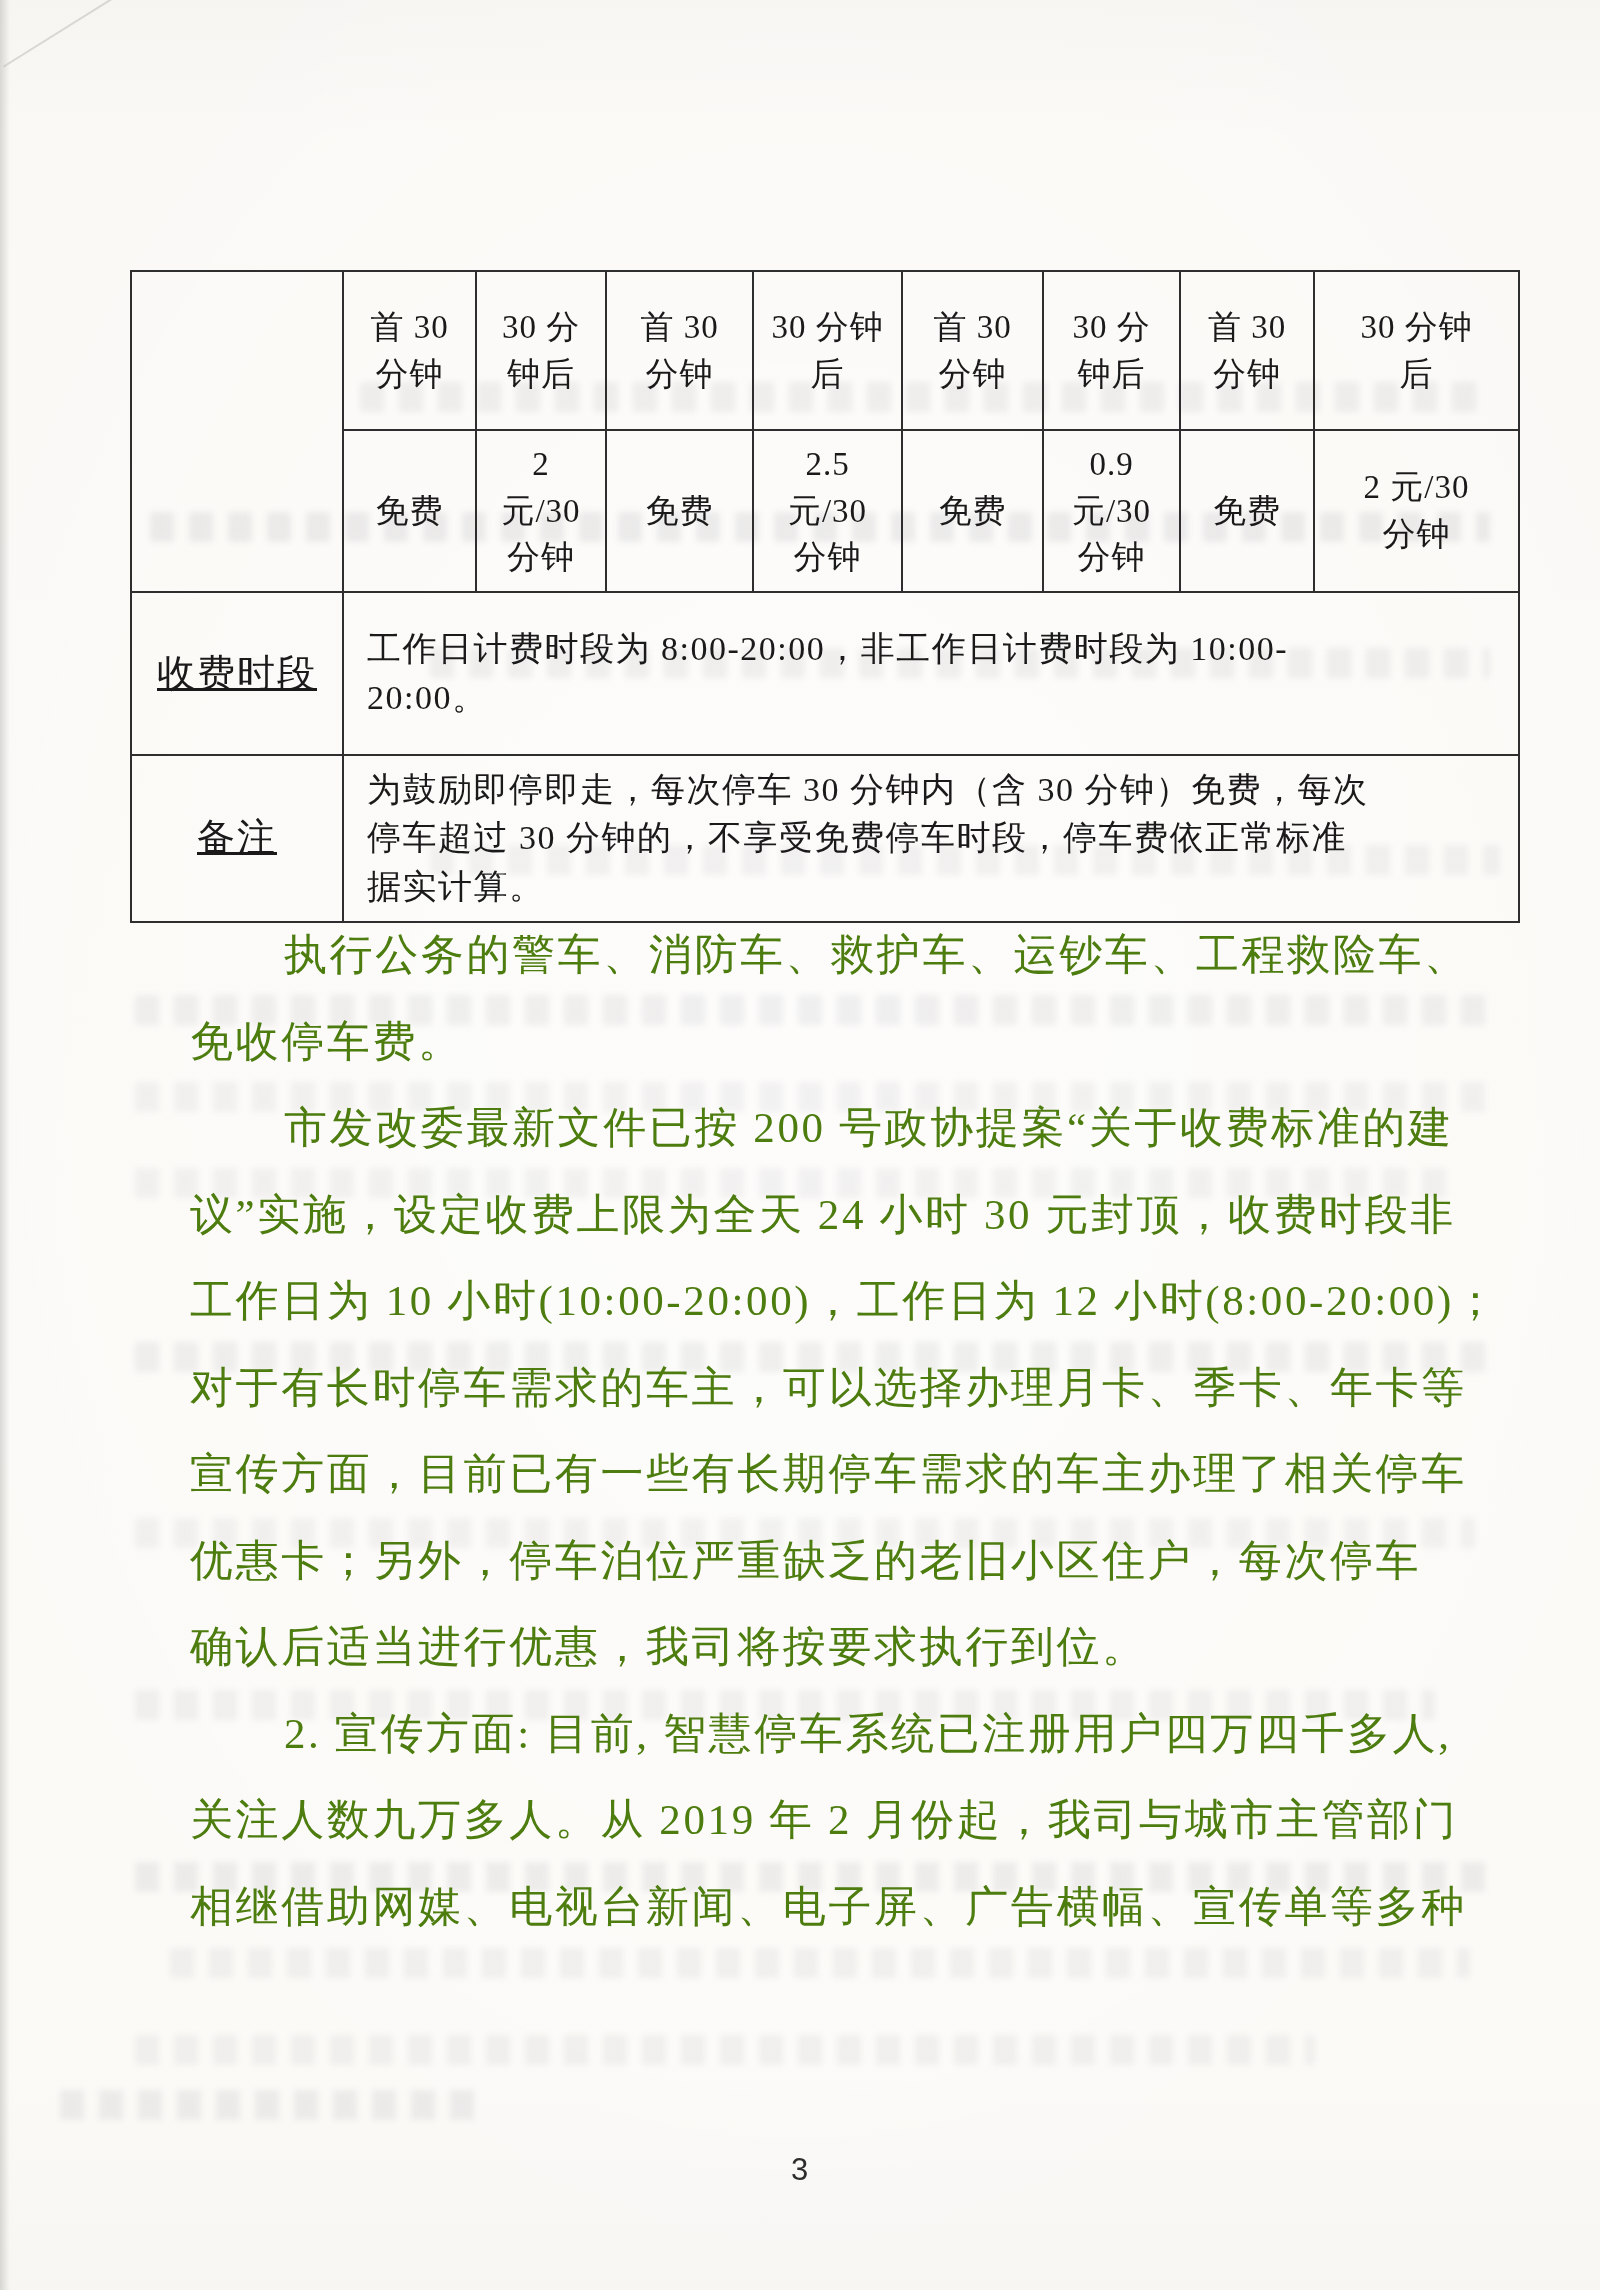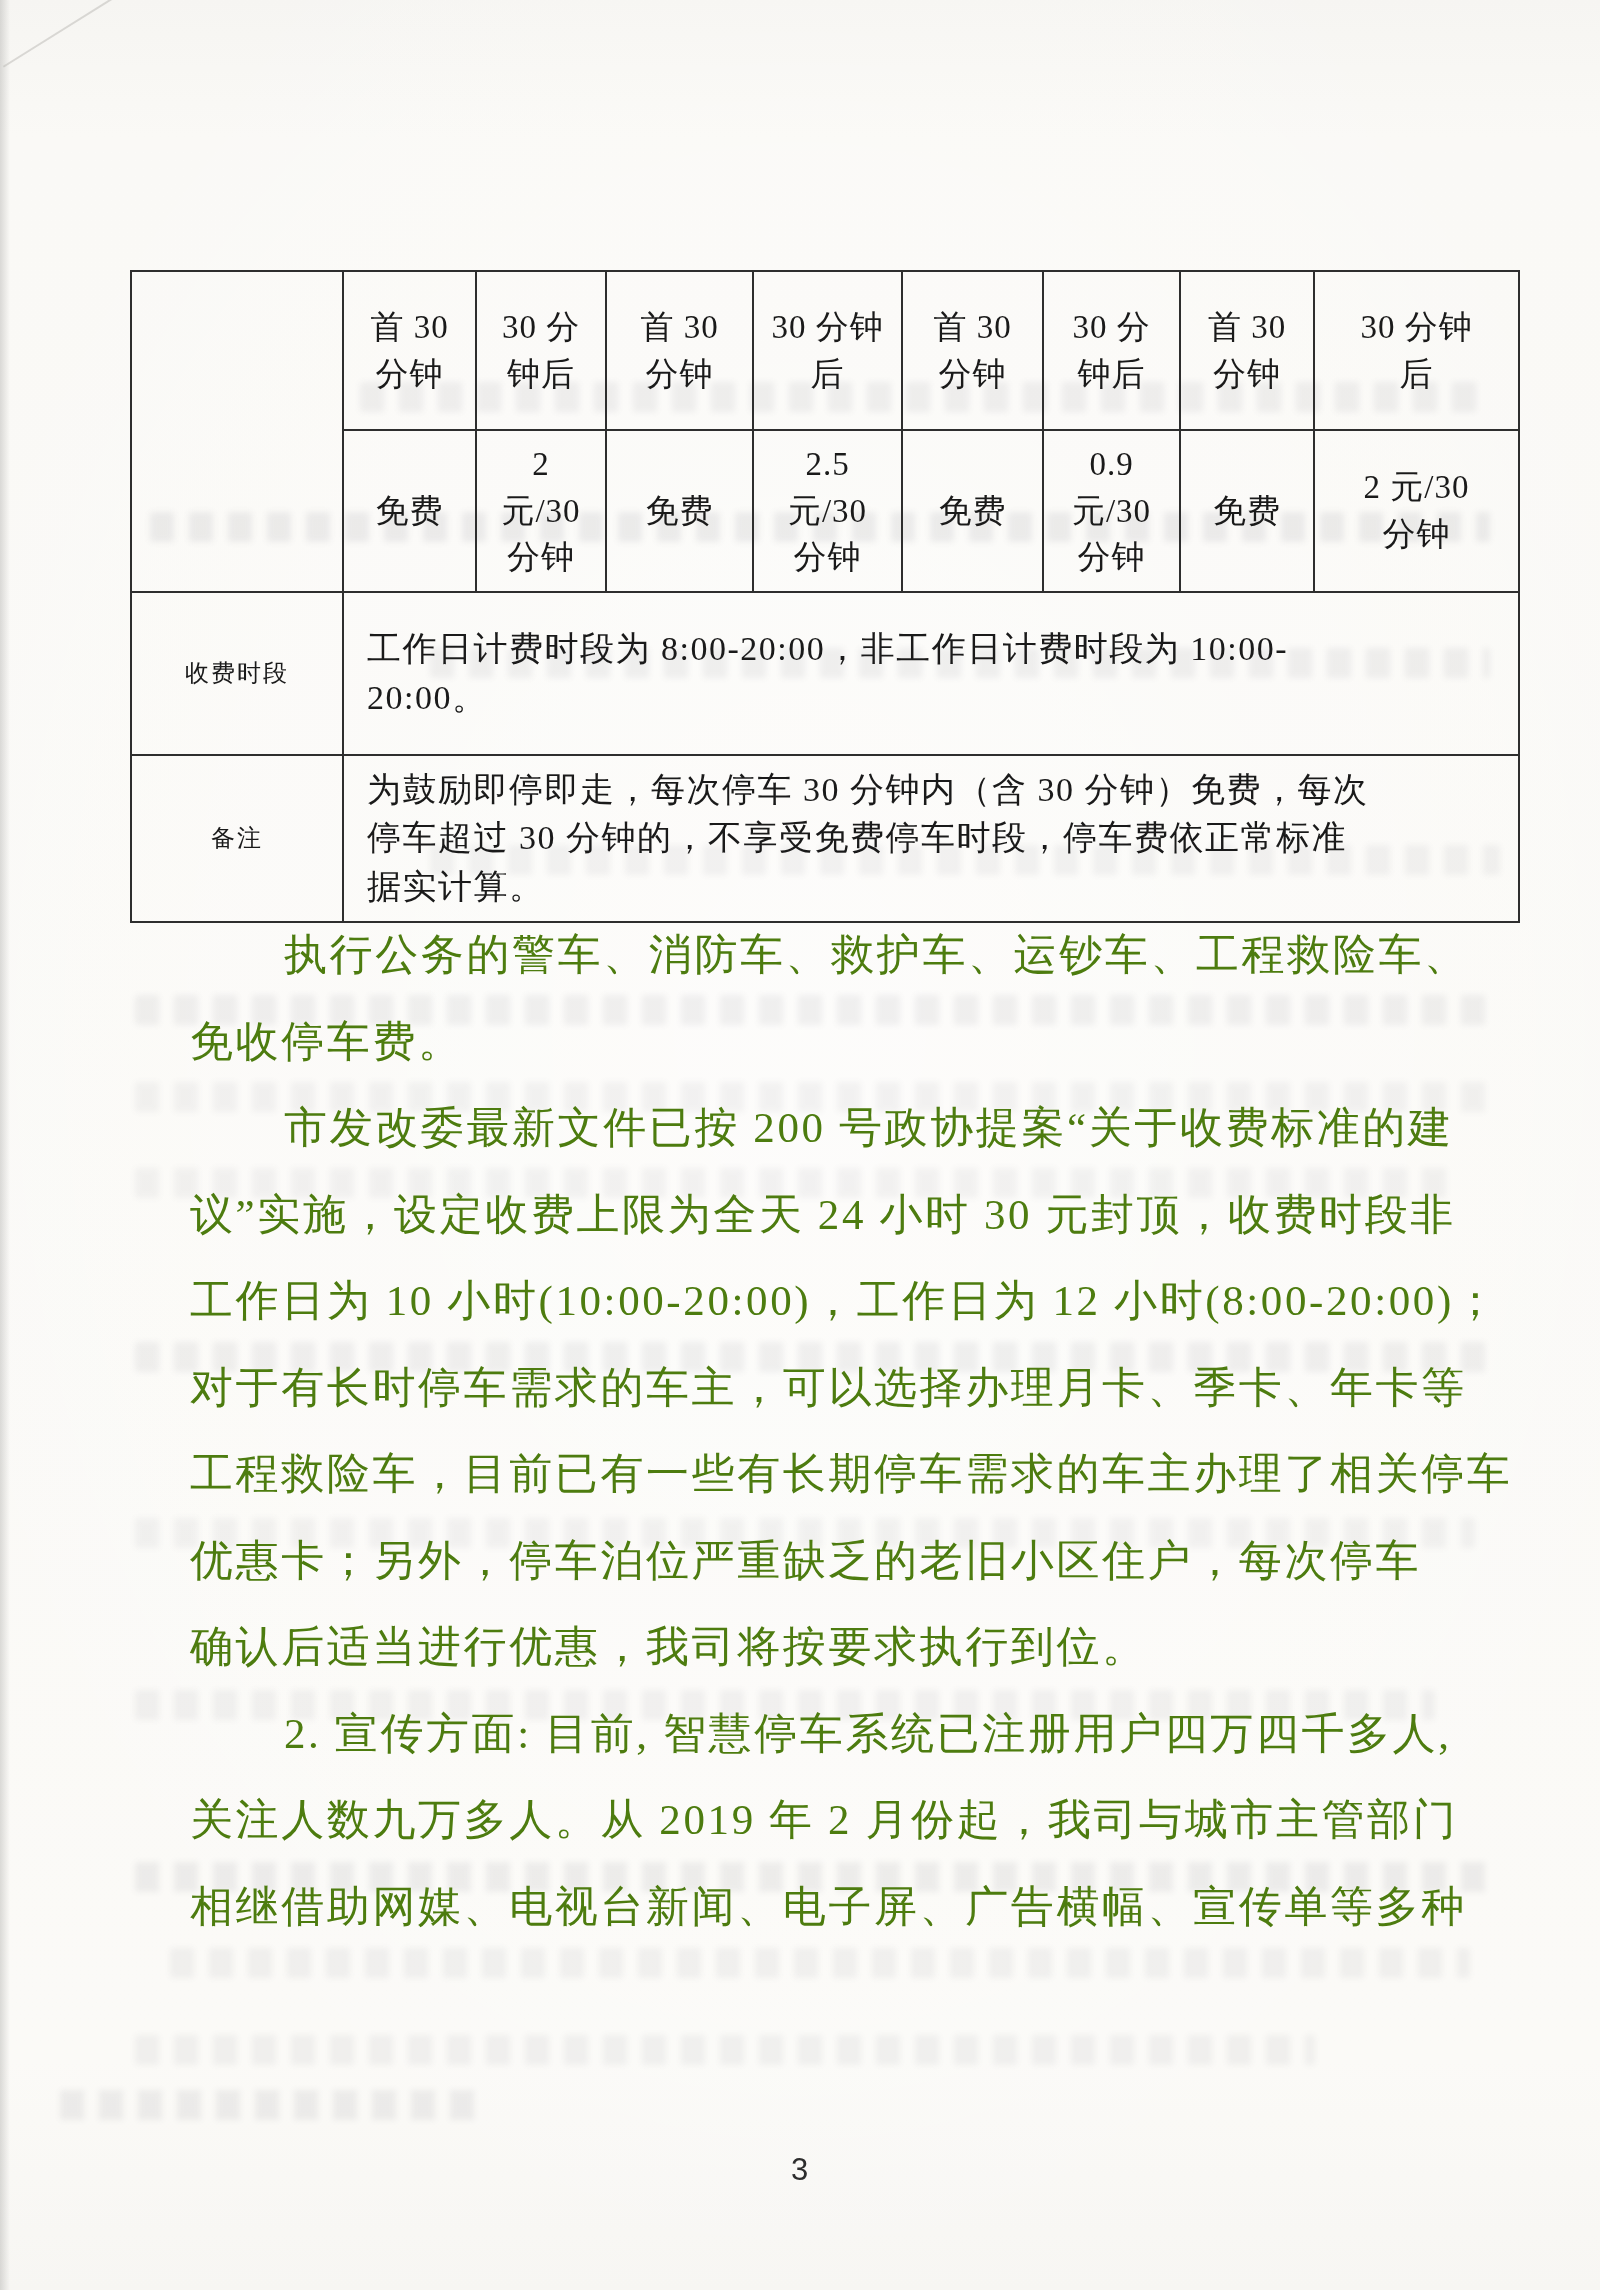--- a/index.html
+++ b/index.html
@@ -27,21 +27,21 @@
     border:2px solid #2e2e2e;
     font-size:33px;line-height:1.42;letter-spacing:1px;
     text-align:center;vertical-align:middle;
     padding:0 14px;color:#1a1a1a;
   }
   table.fee-table tr.r1 td{height:157px;}
   table.fee-table tr.r2 td{height:160px;}
   table.fee-table tr.r3 td{height:141px;}
   table.fee-table tr.r4 td{height:138px;}
   table.fee-table td.hdr-last{padding:0 34px;}
-  table.fee-table td.lbl{font-size:24px;letter-spacing:2px;}
+  table.fee-table td.lbl{font-size:38px;letter-spacing:2px;text-decoration:underline;}
   table.fee-table td.wide{
     text-align:left;vertical-align:middle;padding:10px 23px;
     font-size:34px;line-height:1.42;letter-spacing:1.5px;
   }
   table.fee-table td.wide .wrap{max-width:1008px;}
   
   .body-text{position:absolute;left:190px;top:912px;width:1290px;}
   .line{height:86.5px;display:flex;align-items:center;
     font-size:43px;letter-spacing:2.6px;line-height:1.2;white-space:nowrap;color:#4d7c0f;}
   .line.indent{padding-left:94px;}
@@ -119,21 +119,21 @@
 </tbody>
   </table>
 
 <div class="body-text">
   <div class="line indent">执行公务的警车、消防车、救护车、运钞车、工程救险车、</div>
   <div class="line">免收停车费。</div>
   <div class="line indent">市发改委最新文件已按 200 号政协提案“关于收费标准的建</div>
   <div class="line">议”实施，设定收费上限为全天 24 小时 30 元封顶，收费时段非</div>
   <div class="line">工作日为 10 小时(10:00-20:00)，工作日为 12 小时(8:00-20:00)；</div>
   <div class="line">对于有长时停车需求的车主，可以选择办理月卡、季卡、年卡等</div>
-  <div class="line">工程救险车，目前已有一些有长期停车需求的车主办理了相关停车</div>
+  <div class="line">宣传方面，目前已有一些有长期停车需求的车主办理了相关停车</div>
   <div class="line">优惠卡；另外，停车泊位严重缺乏的老旧小区住户，每次停车</div>
   <div class="line">确认后适当进行优惠，我司将按要求执行到位。</div>
   <div class="line indent">2. 宣传方面: 目前, 智慧停车系统已注册用户四万四千多人,</div>
   <div class="line">关注人数九万多人。从 2019 年 2 月份起，我司与城市主管部门</div>
   <div class="line">相继借助网媒、电视台新闻、电子屏、广告横幅、宣传单等多种</div>
 </div>
 
 <div class="page-number">3</div>
 
 </body></html>

